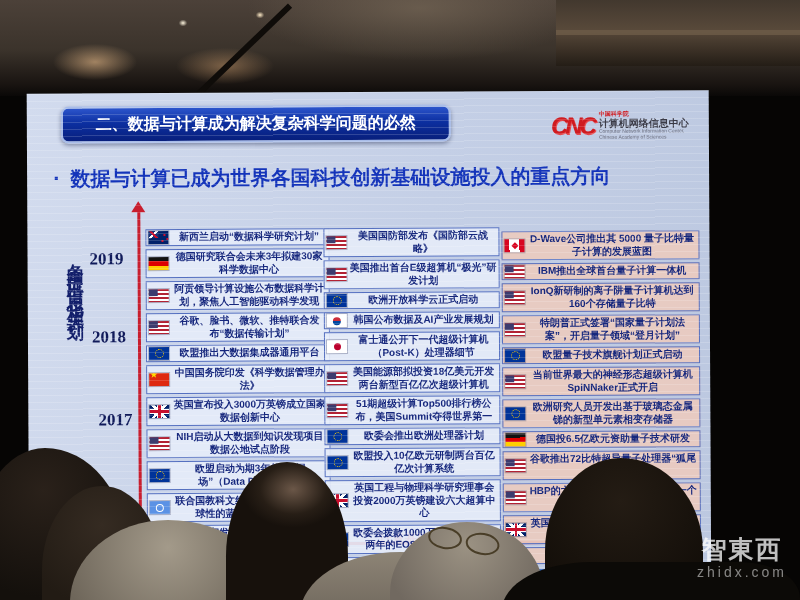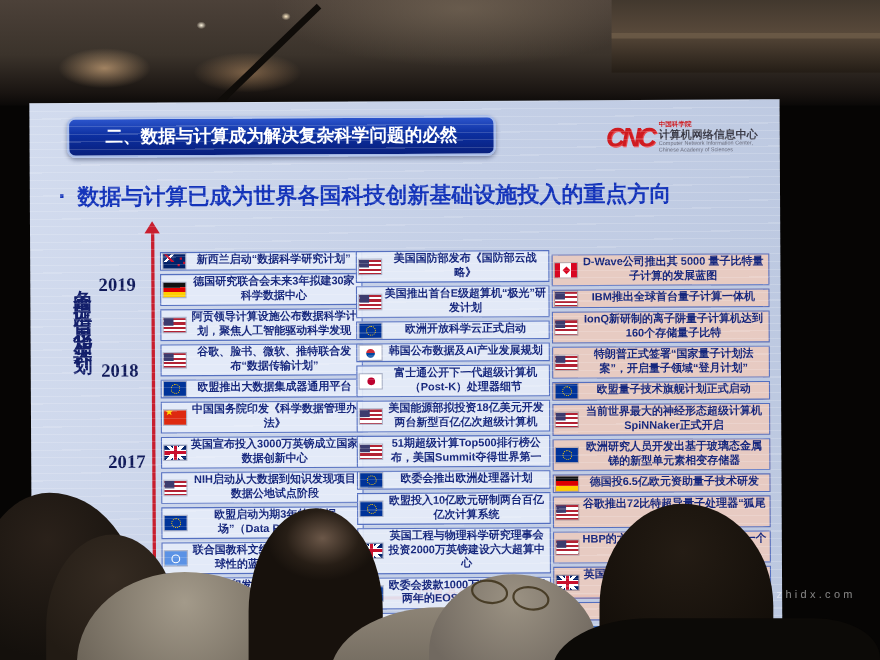--- a/index.html
+++ b/index.html
@@ -122,21 +122,21 @@
   #glasses::before,#glasses::after{content:"";position:absolute;top:2px;width:30px;height:18px;
     border:2px solid rgba(60,48,25,.85);border-radius:50%;}
   #glasses::before{left:4px}#glasses::after{left:42px}
   #headH{left:545px;top:458px;width:158px;height:155px;border-radius:48% 52% 0 0/60% 60% 0 0;
     background:radial-gradient(circle at 48% 28%,#241c14,#130e09 75%);}
   #shoulders{left:502px;top:562px;width:298px;height:60px;border-radius:30% 20% 0 0/80% 60% 0 0;
     background:#0c0a07;}
   
   #watermark{position:absolute;left:686px;top:536px;width:112px;z-index:10;text-align:center;}
   #wm-brand{color:rgba(255,255,255,.75);font-weight:bold;font-size:25px;letter-spacing:2px;line-height:1.1;}
-  #wm-domain{color:rgba(255,255,255,.5);font-size:10px;letter-spacing:3px;text-align:center;}
+  #wm-domain{color:rgba(255,255,255,.5);font-size:14px;letter-spacing:3px;text-align:center;}
 </style>
 </head>
 <body>
 
 <div id="scene">
 
   <div id="ceiling">
     <div id="pole"></div>
     <div id="soffit"></div>
     <div id="soffit-edge"></div>
@@ -339,16 +339,17 @@
   <div class="head" id="headB"></div>
   <div class="head" id="headC"></div>
   <div class="head" id="headD"></div>
   <div class="head" id="headE"></div>
   <div class="head" id="headF"></div>
   <div id="glasses"></div>
   <div class="head" id="headH"></div>
   <div class="head" id="shoulders"></div>
 
   <div id="watermark">
+    <div id="wm-brand">智東西</div>
     <div id="wm-domain">zhidx.com</div>
   </div>
 
 </div>
 
 </body></html>

